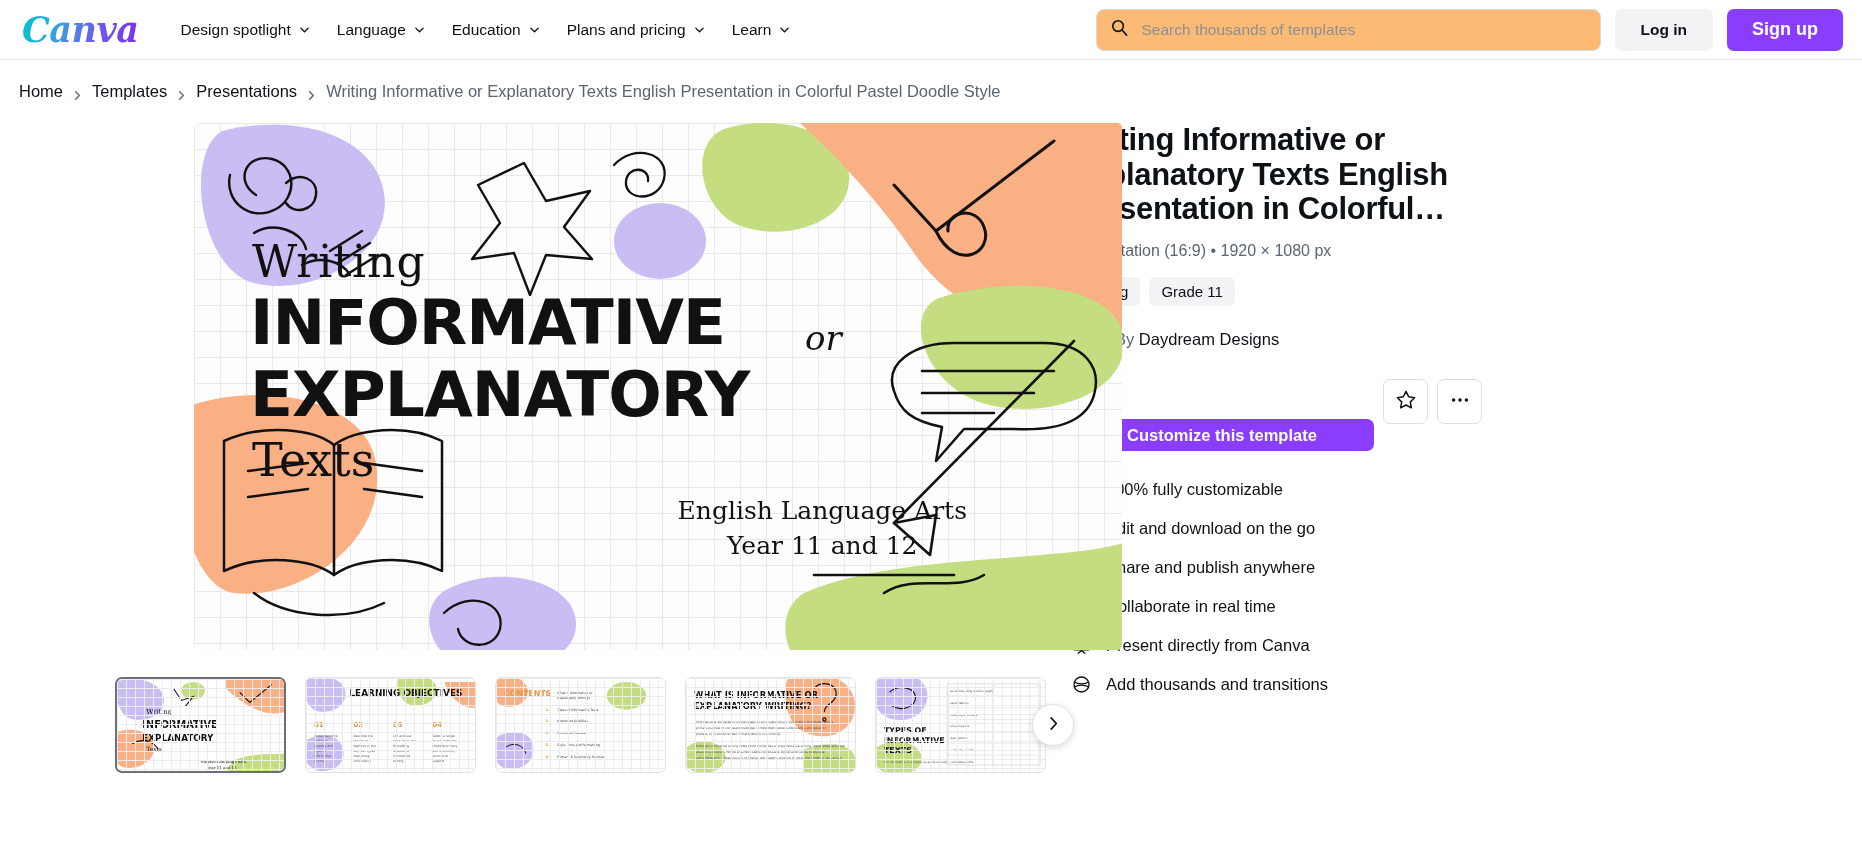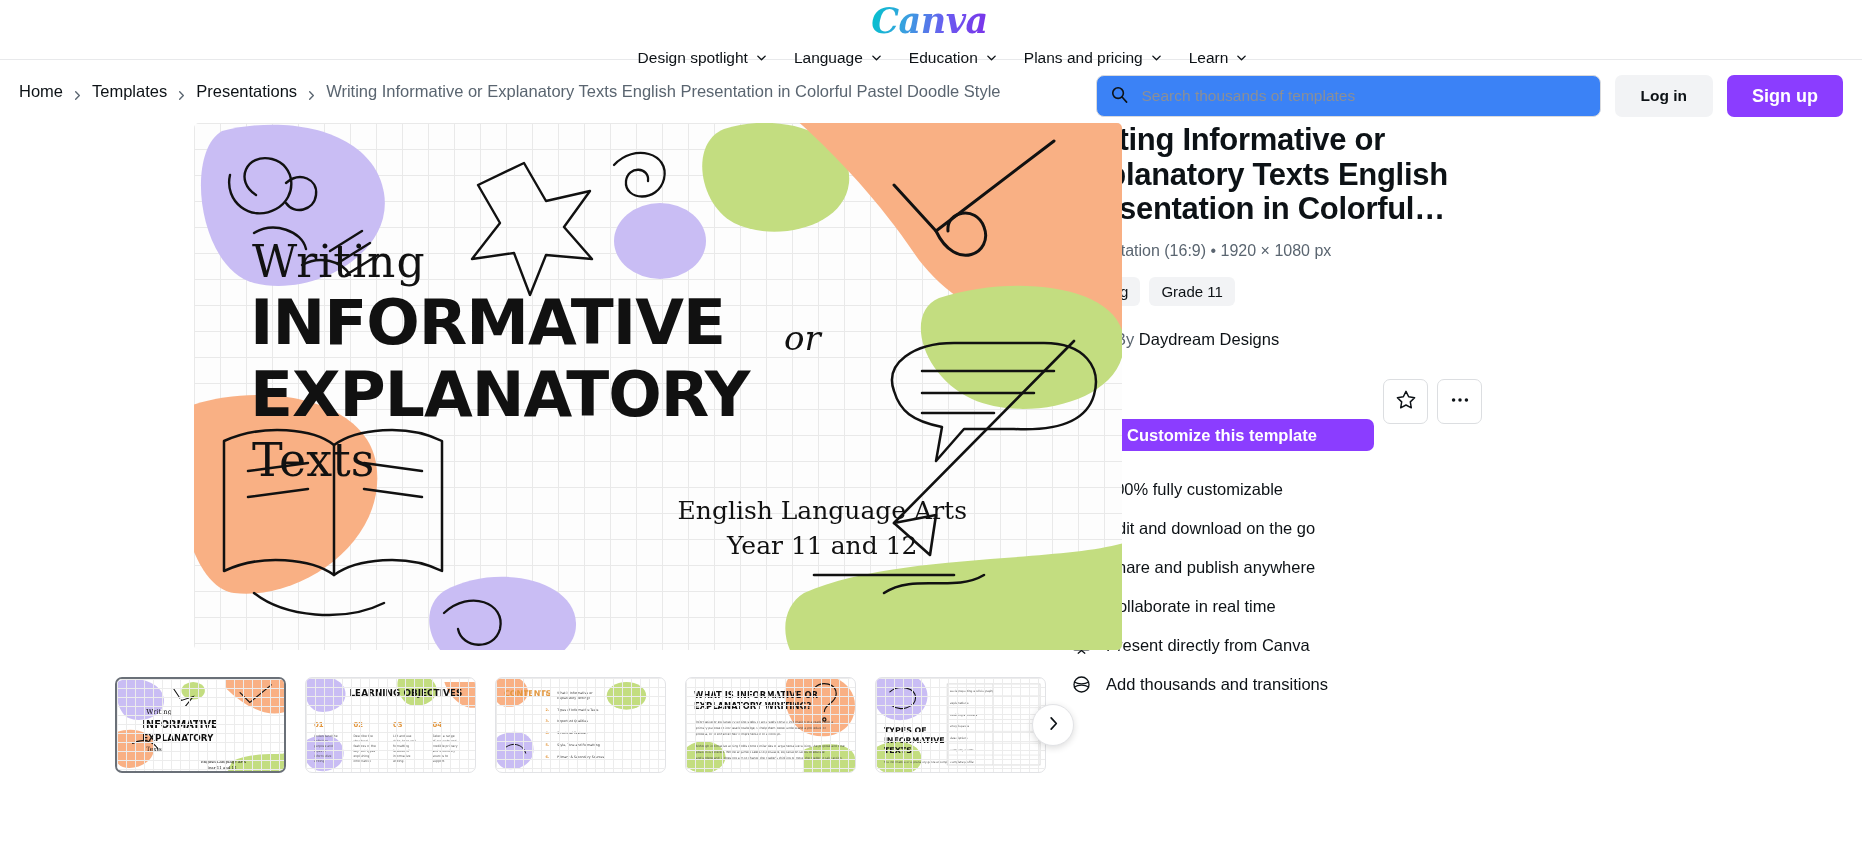--- a/index.html
+++ b/index.html
@@ -15,21 +15,20 @@
   }
 
   
   .header {
     height: 59px;
     display: flex;
     align-items: center;
     padding: 0 19px 0 19px;
     background: #fff;
     position: relative;
-    flex-direction: column;
   }
   .logo {
     font-family: "DejaVu Serif", serif;
     font-style: italic;
     font-weight: 700;
     font-size: 35px;
     letter-spacing: -0.5px;
     background: linear-gradient(100deg, #00c4cc 0%, #3a9fe0 30%, #6a5cf0 60%, #7d2ae8 100%);
     -webkit-background-clip: text;
     background-clip: text;
@@ -72,21 +71,21 @@
   }
   .search-box {
     width: 505px;
     height: 42px;
     border: 1.5px solid #d9dadd;
     border-radius: 8px;
     display: flex;
     align-items: center;
     padding: 0 13px;
     gap: 11px;
-    background: #3b82f6;
+    background: #fdba74;
   }
   .search-box input {
     border: none;
     outline: none;
     font-size: 15.5px;
     font-family: "Liberation Sans", sans-serif;
     color: #0d1216;
     width: 100%;
     background: transparent;
   }
@@ -181,21 +180,21 @@
     font-family: "DejaVu Sans", sans-serif;
     font-weight: 700;
     color: #111;
     letter-spacing: -1px;
     line-height: 1;
   }
   .hero-big1 { top: 168px; font-size: 63px; }
   .hero-big2 { top: 240px; font-size: 63px; }
   .hero-or {
     position: absolute;
-    left: 590px; top: 195px;
+    left: 611px; top: 195px;
     font-family: "DejaVu Serif", serif;
     font-style: italic;
     font-size: 34px;
     color: #111;
   }
   .hero-texts {
     position: absolute;
     left: 58px; top: 310px;
     font-family: "DejaVu Serif", serif;
     font-size: 46px;

